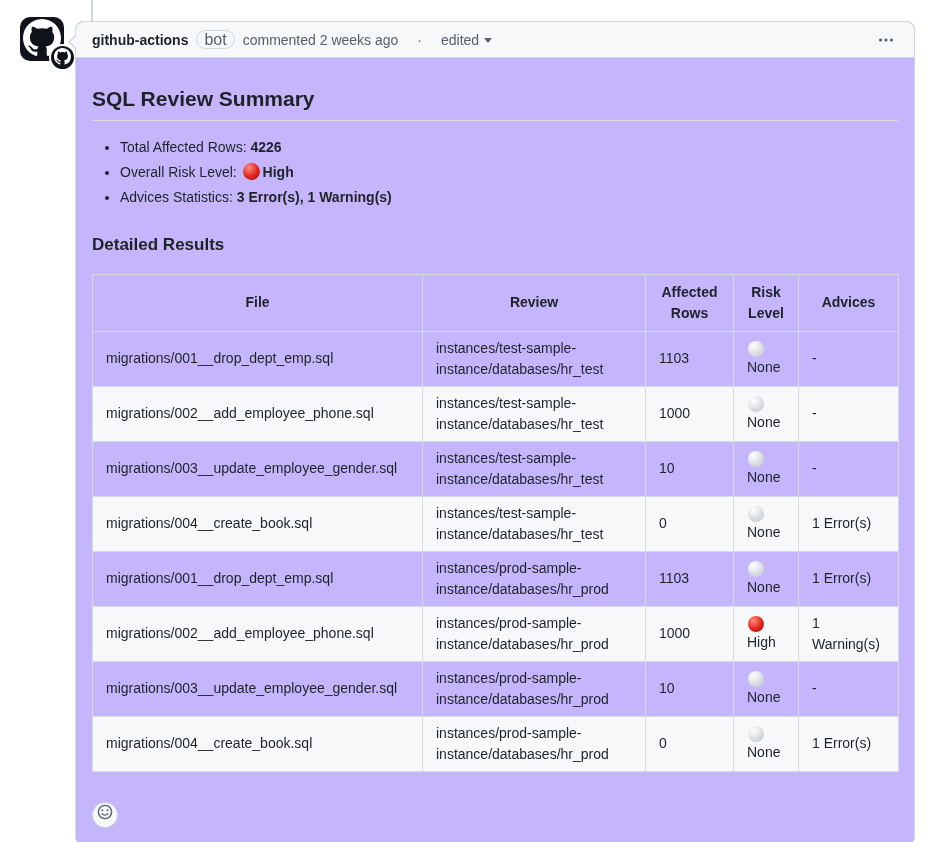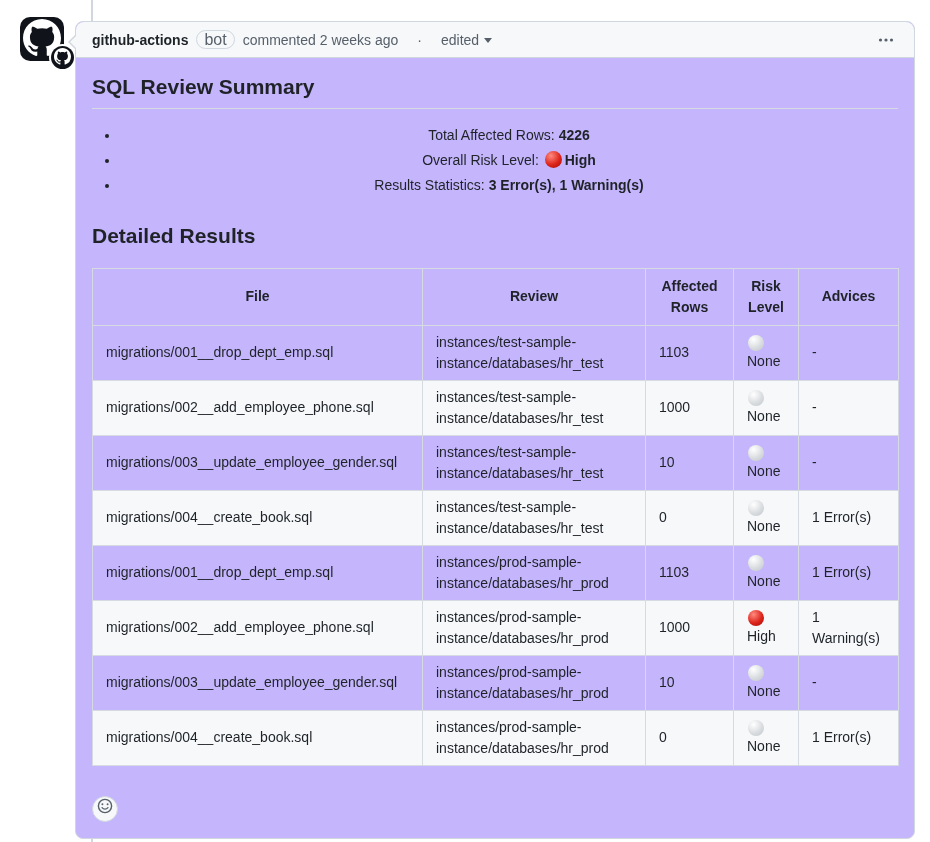--- a/index.html
+++ b/index.html
@@ -73,24 +73,25 @@
   .header-spacer { flex: 1; }
   .kebab { cursor: pointer; display: flex; align-items: center; padding: 4px; }
   .kebab svg { fill: var(--muted, #57606a); }
 
   
   .comment-body { padding: 16px; line-height: 1.5; }
   .md-h2 {
     font-size: 21px; font-weight: bold; line-height: 1.25;
     padding-bottom: 8px; margin-bottom: 16px;
     border-bottom: 1px solid var(--table-border, #d8dee4);
+    margin-top: 12px;
   }
   ul.summary-list { margin: 0 0 16px 0; padding-left: 28px; }
-  ul.summary-list li { margin-top: 4px; text-align: center; }
-  .md-h3 { font-size: 21px; font-weight: bold; margin: 24px 0 16px 0; }
+  ul.summary-list li { margin-top: 4px; }
+  .md-h3 { font-size: 17px; font-weight: bold; margin: 24px 0 16px 0; }
 
   
   .risk-dot {
     display: inline-block; width: 16px; height: 16px; border-radius: 50%;
     background: radial-gradient(circle at 35% 28%, #ffffff 0%, var(--risk-none, #dadde0) 55%, #bfc4c9 100%);
   }
   .risk-dot[data-risk="High"] {
     background: radial-gradient(circle at 35% 28%, #ff8a7e 0%, var(--risk-high, #dd241b) 55%, #9c0d05 100%);
   }
   .risk-dot.inline { width: 17px; height: 17px; vertical-align: -3px; margin: 0 3px 0 2px; }
@@ -164,21 +165,21 @@
         </svg>
     </span>
   </div>
 
   <div class="comment-body">
     <div class="md-h2">SQL Review Summary</div>
 
     <ul class="summary-list">
       <li><span>Total Affected Rows: </span><strong>4226</strong></li>
       <li><span>Overall Risk Level: </span><span class="risk-dot inline" data-risk="High"></span><strong>High</strong></li>
-      <li><span>Results Statistics: </span><strong>3 Error(s), 1 Warning(s)</strong></li>
+      <li><span>Advices Statistics: </span><strong>3 Error(s), 1 Warning(s)</strong></li>
     </ul>
 
     <div class="md-h3">Detailed Results</div>
 
     <table class="results">
       <colgroup>
           <col class="col-file">
           <col class="col-target">
           <col class="col-rows">
           <col class="col-risk">

